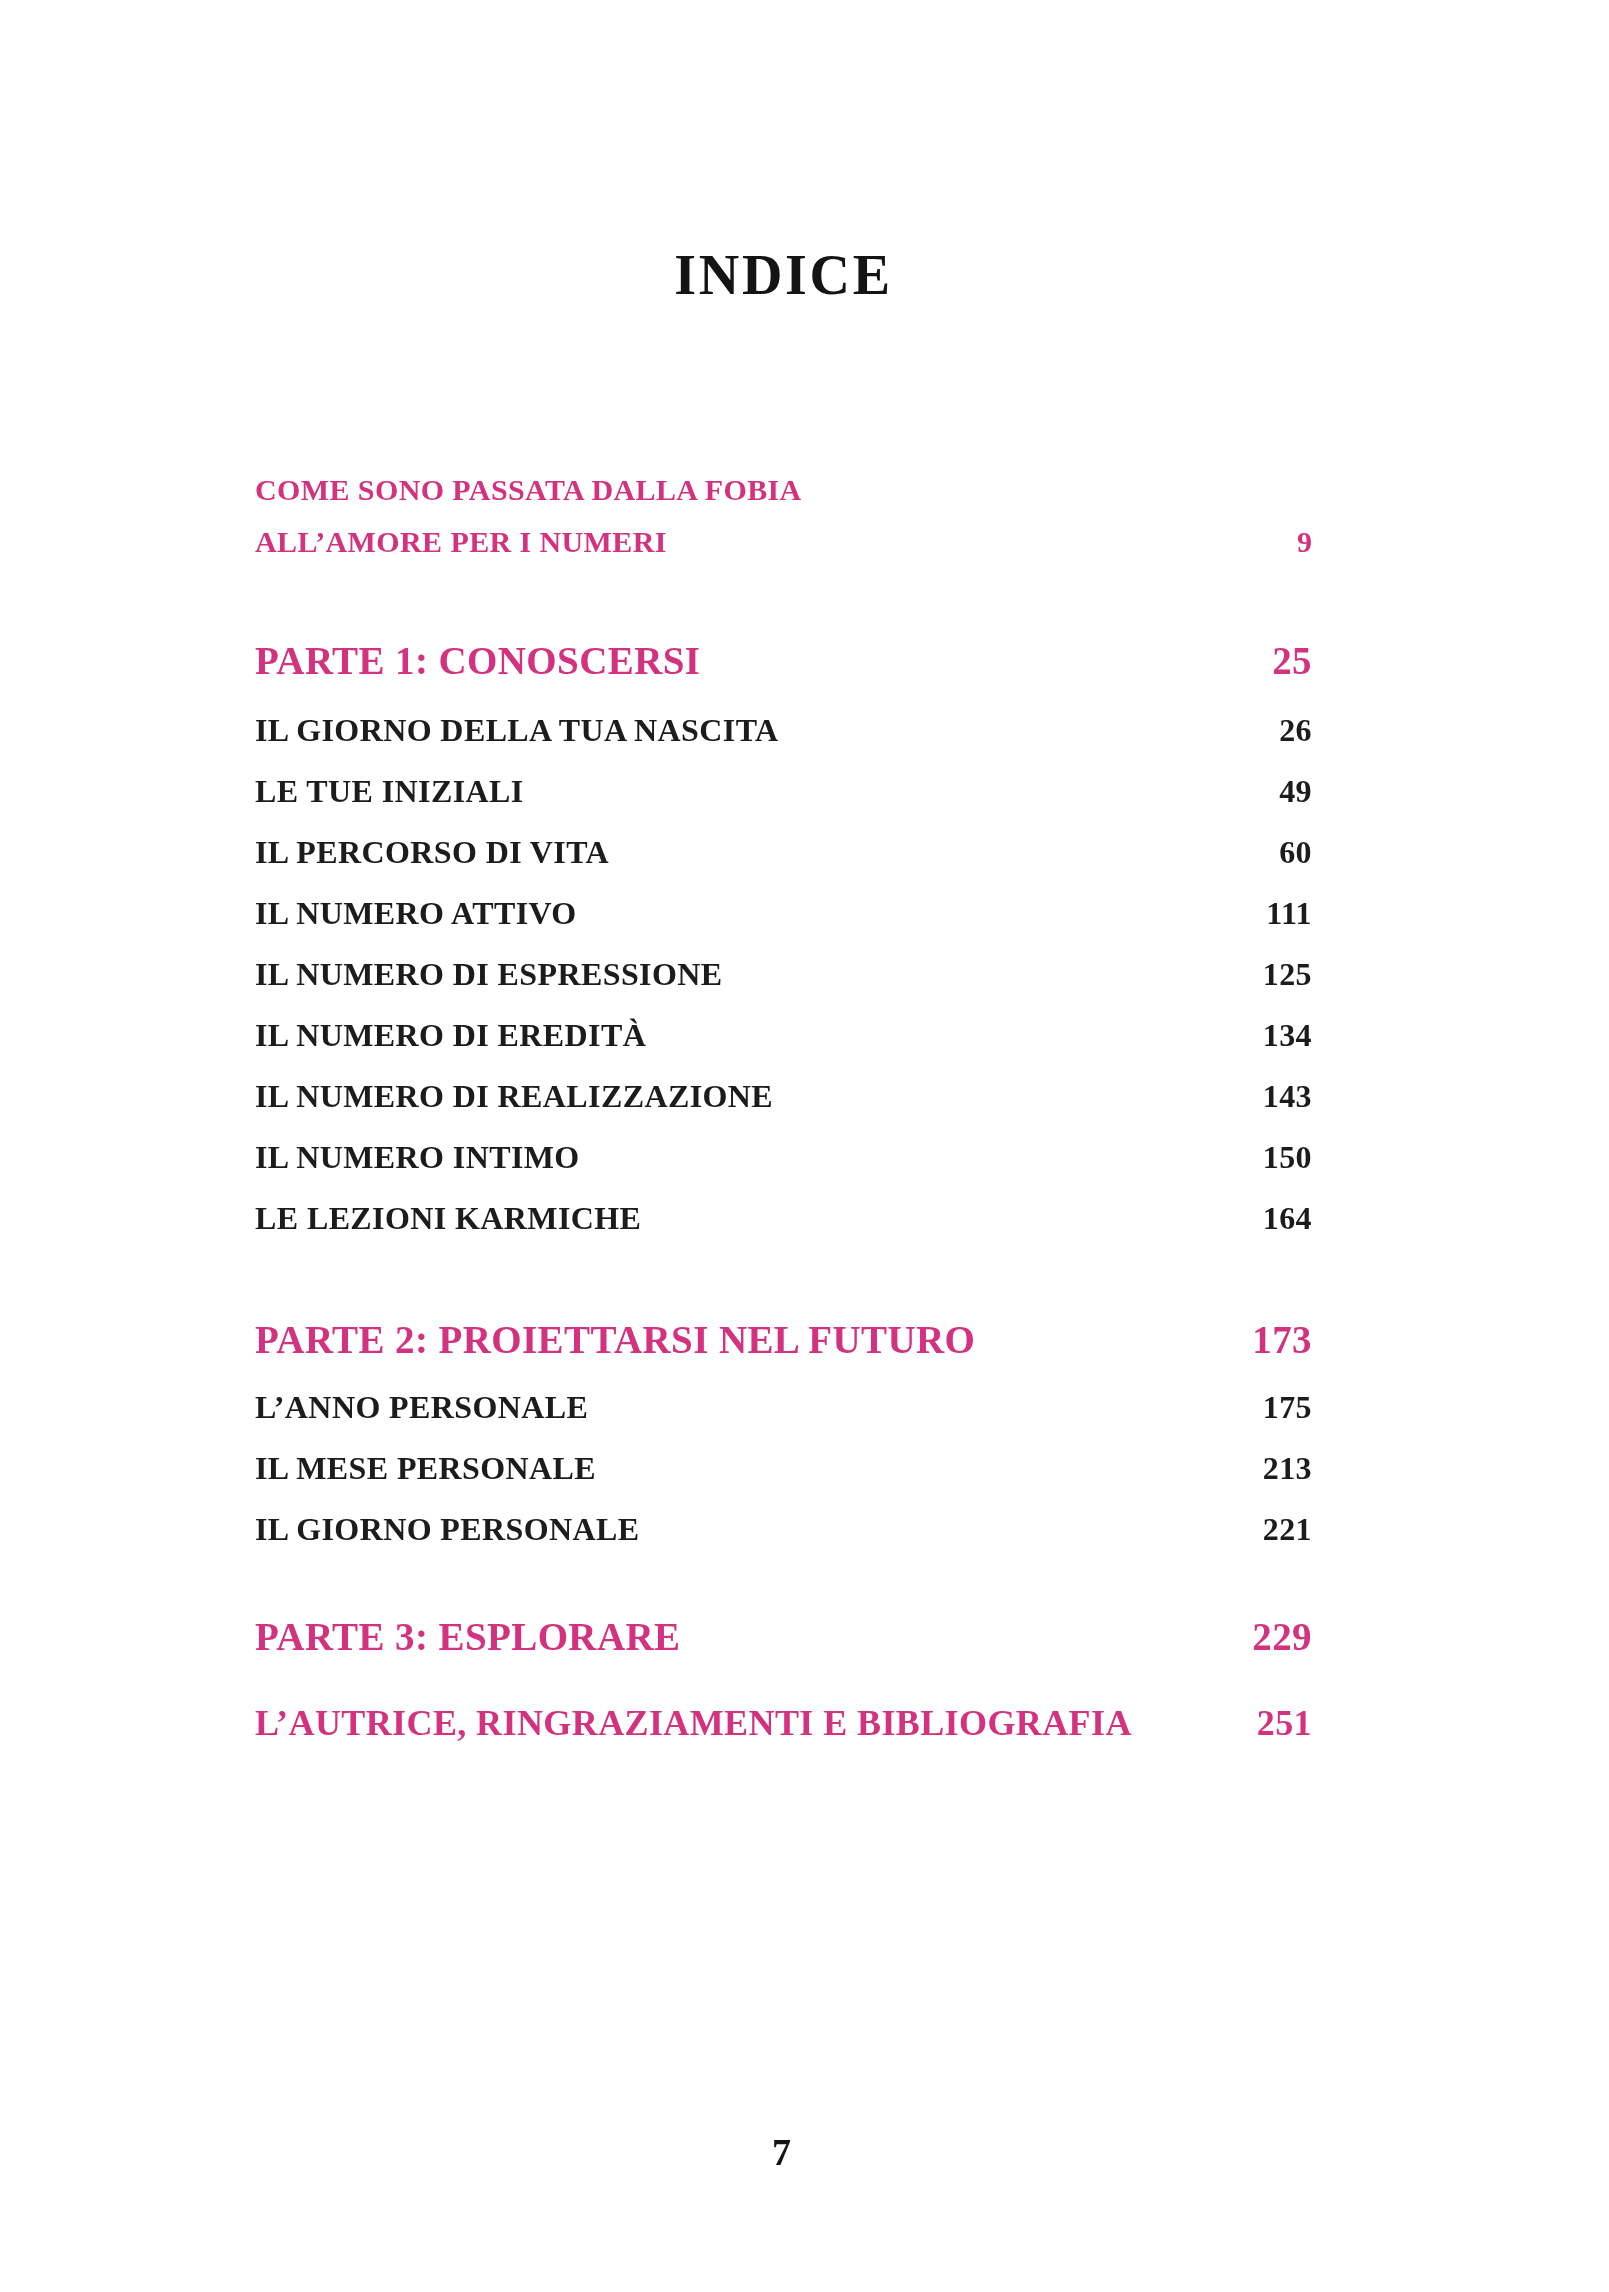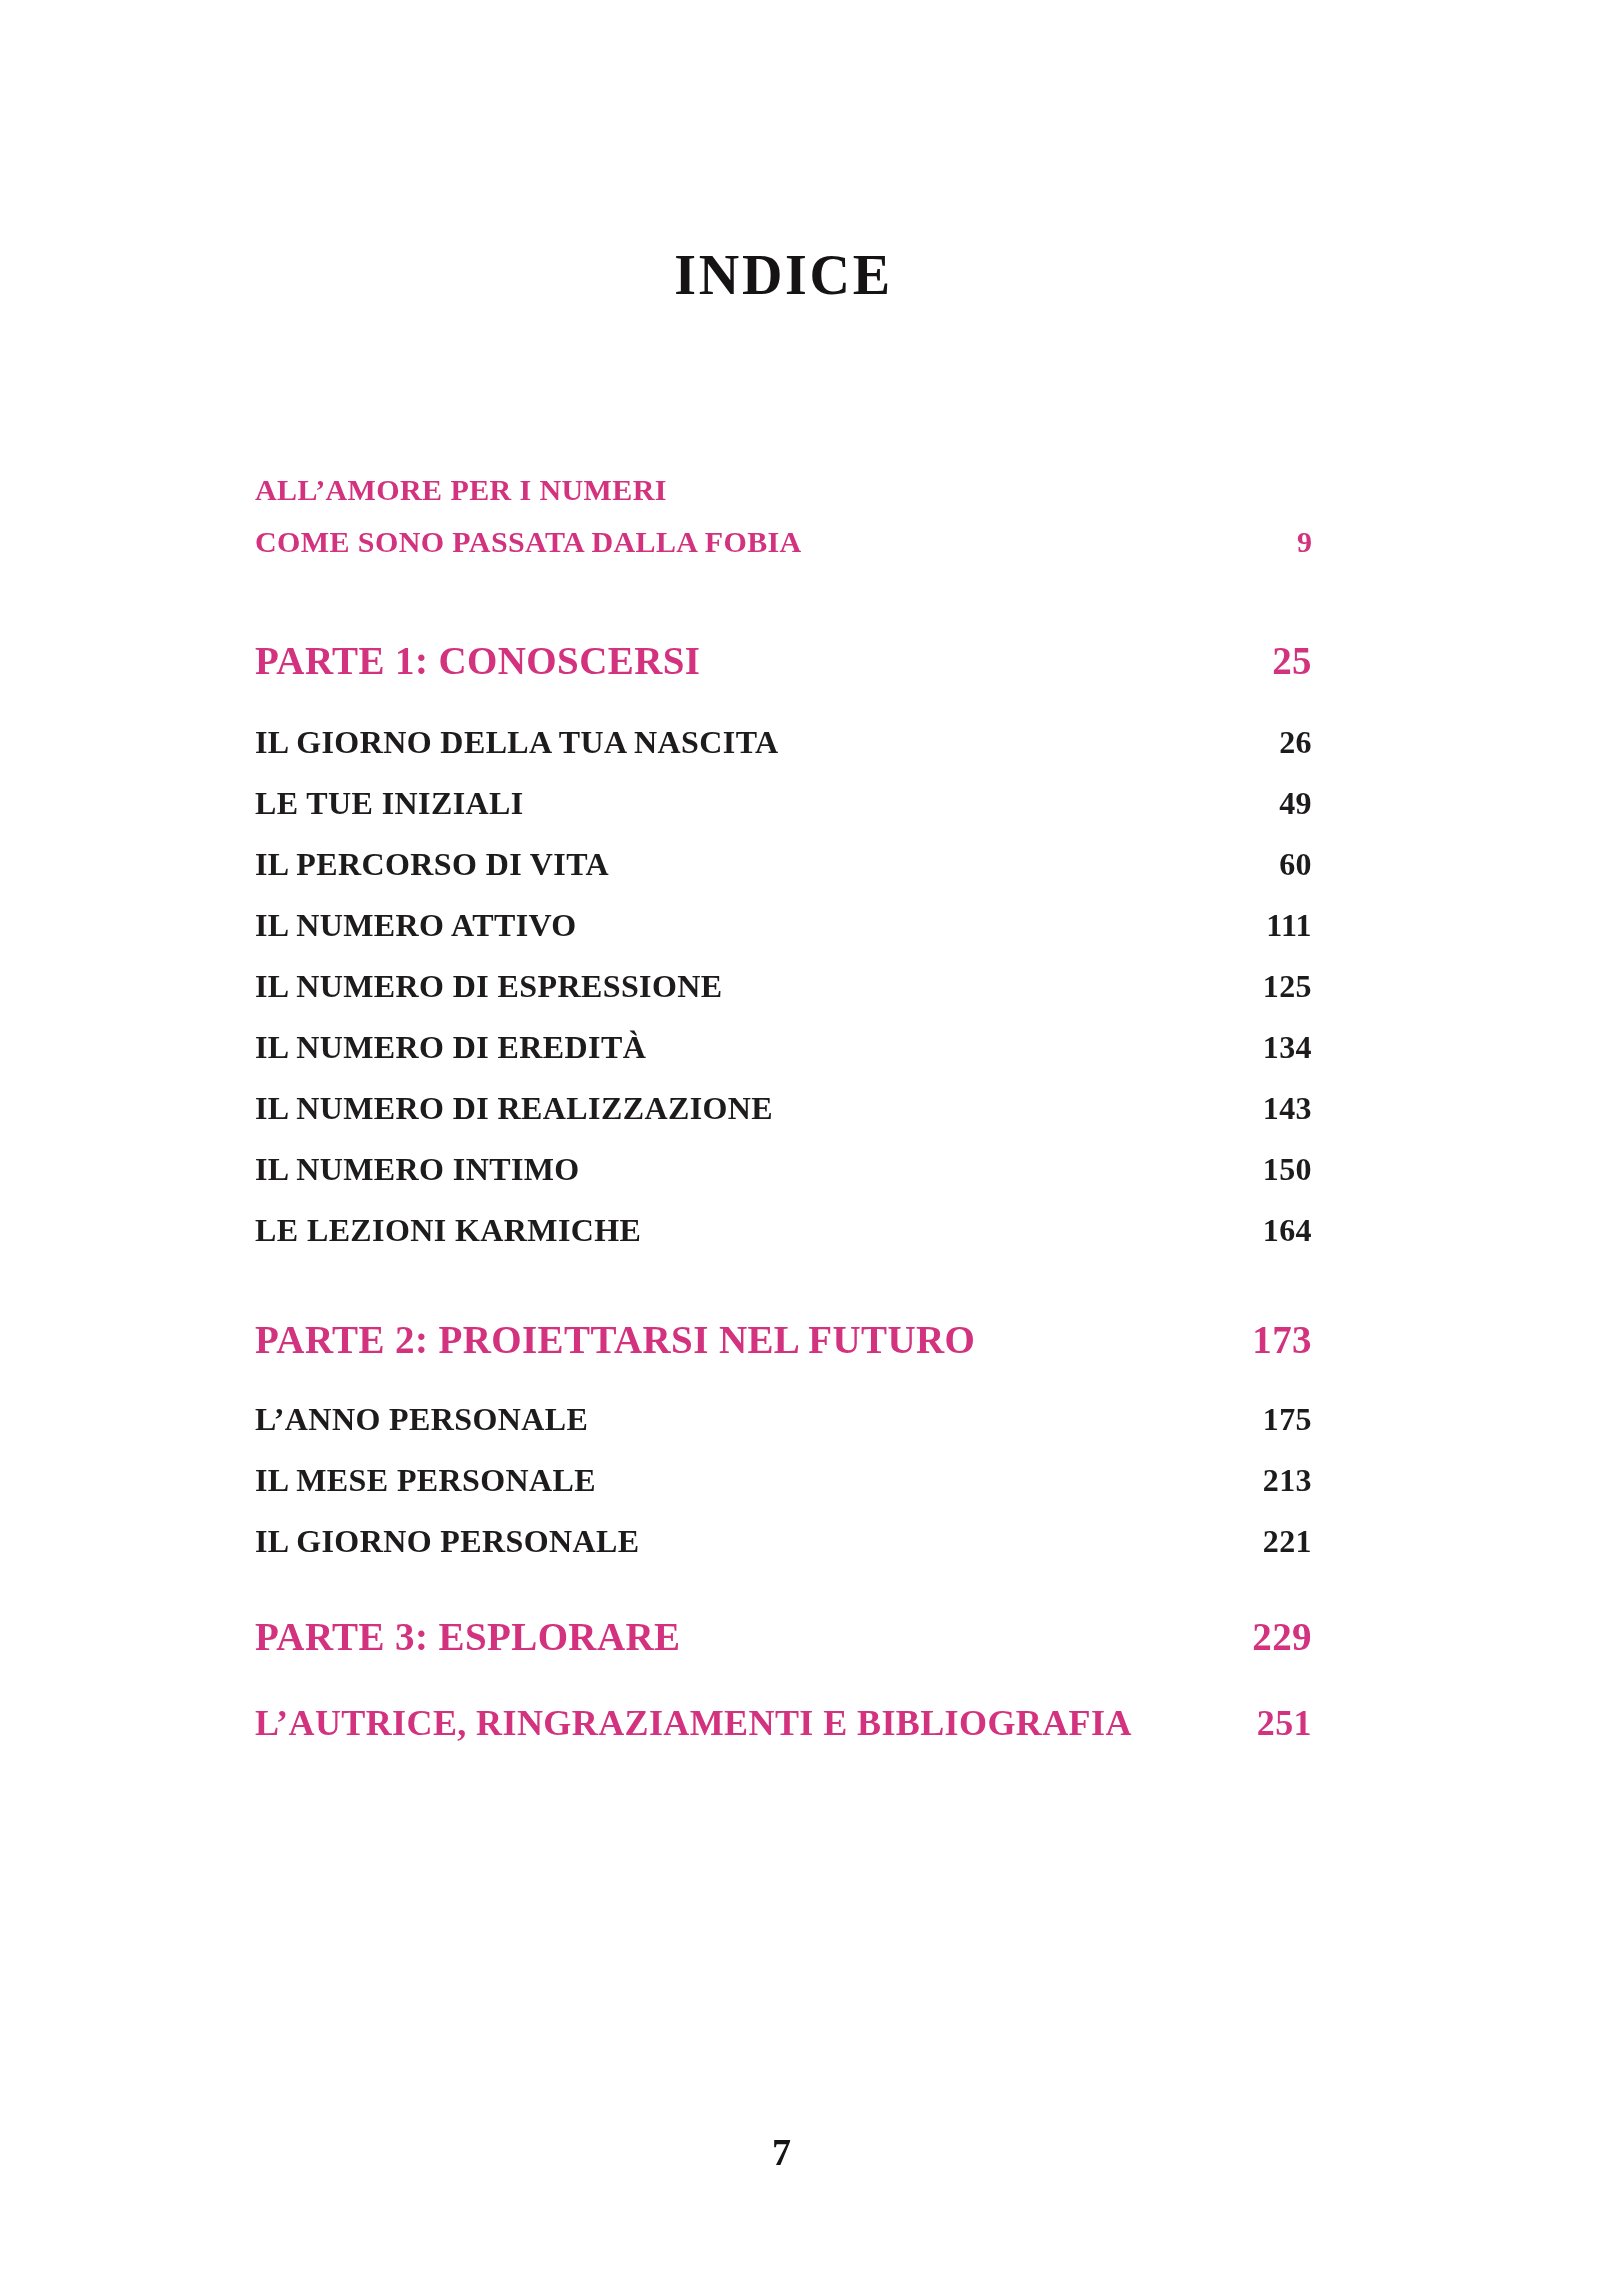--- a/index.html
+++ b/index.html
@@ -63,21 +63,21 @@
   .heading-3 { margin-top: 45px; }
 
   
   .items { margin-top: 32px; }
   .items-2 { margin-top: 30px; }
   .items-3 { margin-top: 31px; }
   .toc-item {
     height: 61px;
     display: flex;
     justify-content: space-between;
-    align-items: center;
+    align-items: flex-start;
     font-size: 32px;
     font-weight: bold;
     letter-spacing: 0.4px;
   }
 
   
   .closing-entry {
     margin-top: 52px;
     display: flex;
     justify-content: space-between;
@@ -102,22 +102,22 @@
 </head>
 <body>
 
 <div class="page">
   <div class="content">
 
     <h1 class="page-title">INDICE</h1>
 
     <div class="intro-entry pink">
       <div class="intro-lines">
+        <div>COME SONO PASSATA DALLA FOBIA</div>
         <div>ALL’AMORE PER I NUMERI</div>
-        <div>COME SONO PASSATA DALLA FOBIA</div>
       </div>
       <div class="entry-page">9</div>
     </div>
 
     <div class="section-heading heading-1 pink">
       <span>PARTE 1: CONOSCERSI</span>
       <span>25</span>
     </div>
     <div class="items">
       <div class="toc-item">

